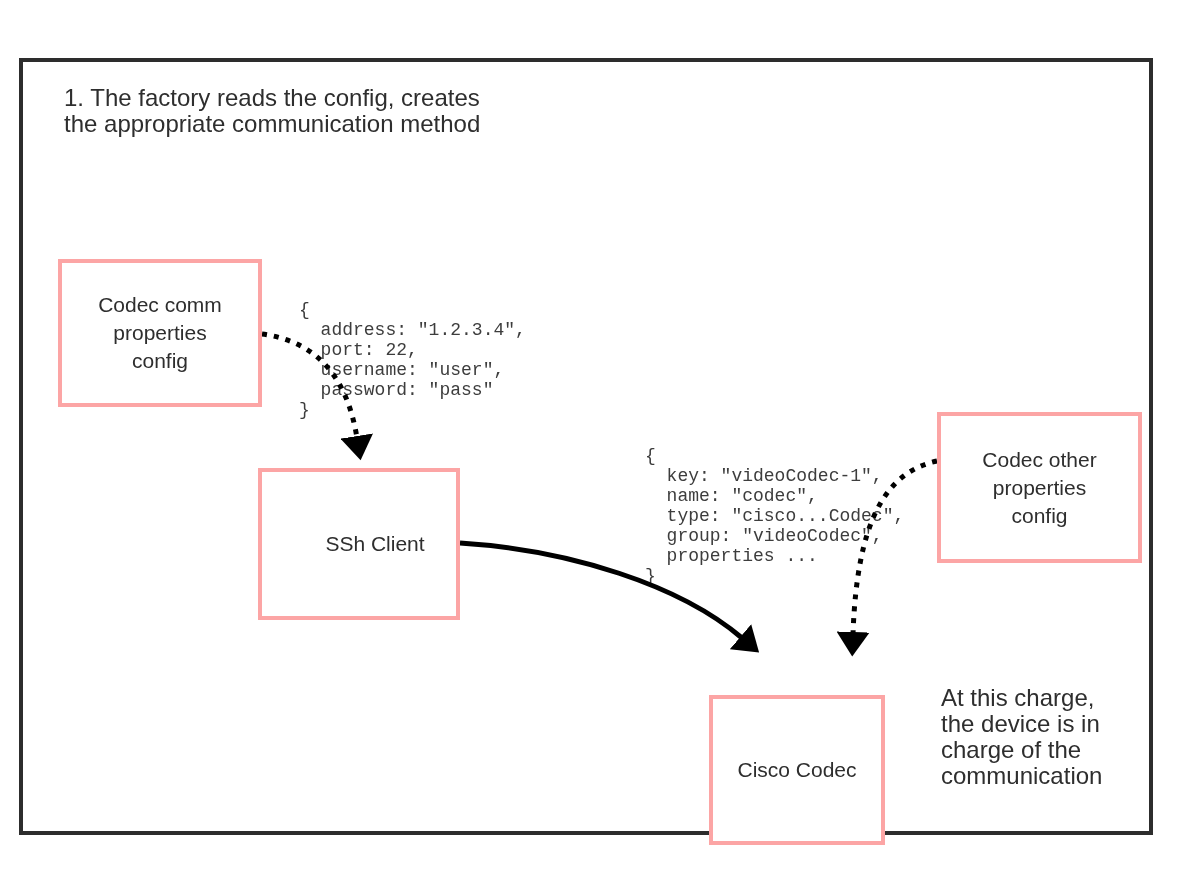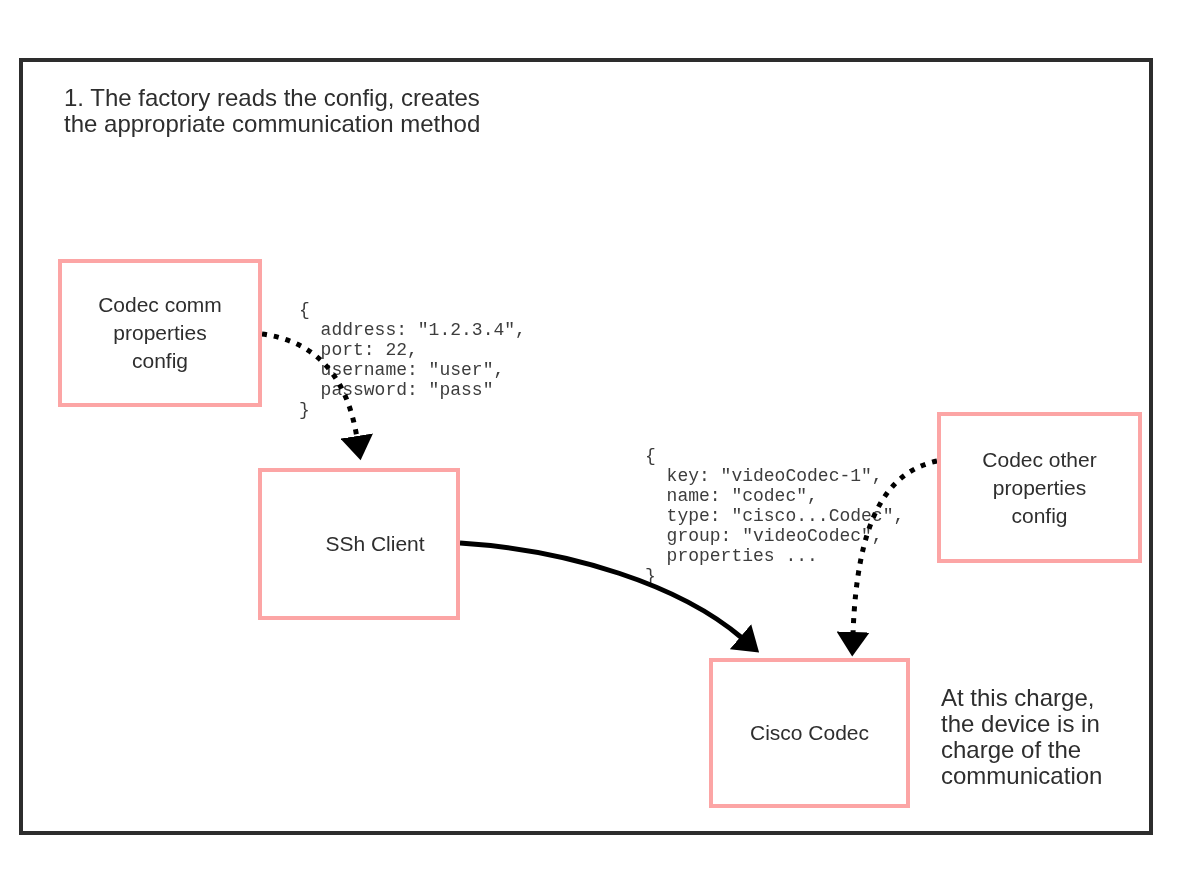--- a/index.html
+++ b/index.html
@@ -111,17 +111,17 @@
   <div class="dbox" style="left:258px; top:468px; width:202px; height:152px;padding-left:32px;">
     <span>SSh Client</span>
   </div>
 
   <div class="dbox" style="left:937px; top:404px; width:205px; height:151px;margin-top:8px;">
     <span>Codec other
 properties
 config</span>
   </div>
 
-  <div class="dbox" style="left:709px; top:658px; width:201px; height:150px;">
+  <div class="dbox" style="left:709px; top:695px; width:176px; height:150px;">
     <span>Cisco Codec</span>
   </div>
 
 </div>
 
 </body></html>

